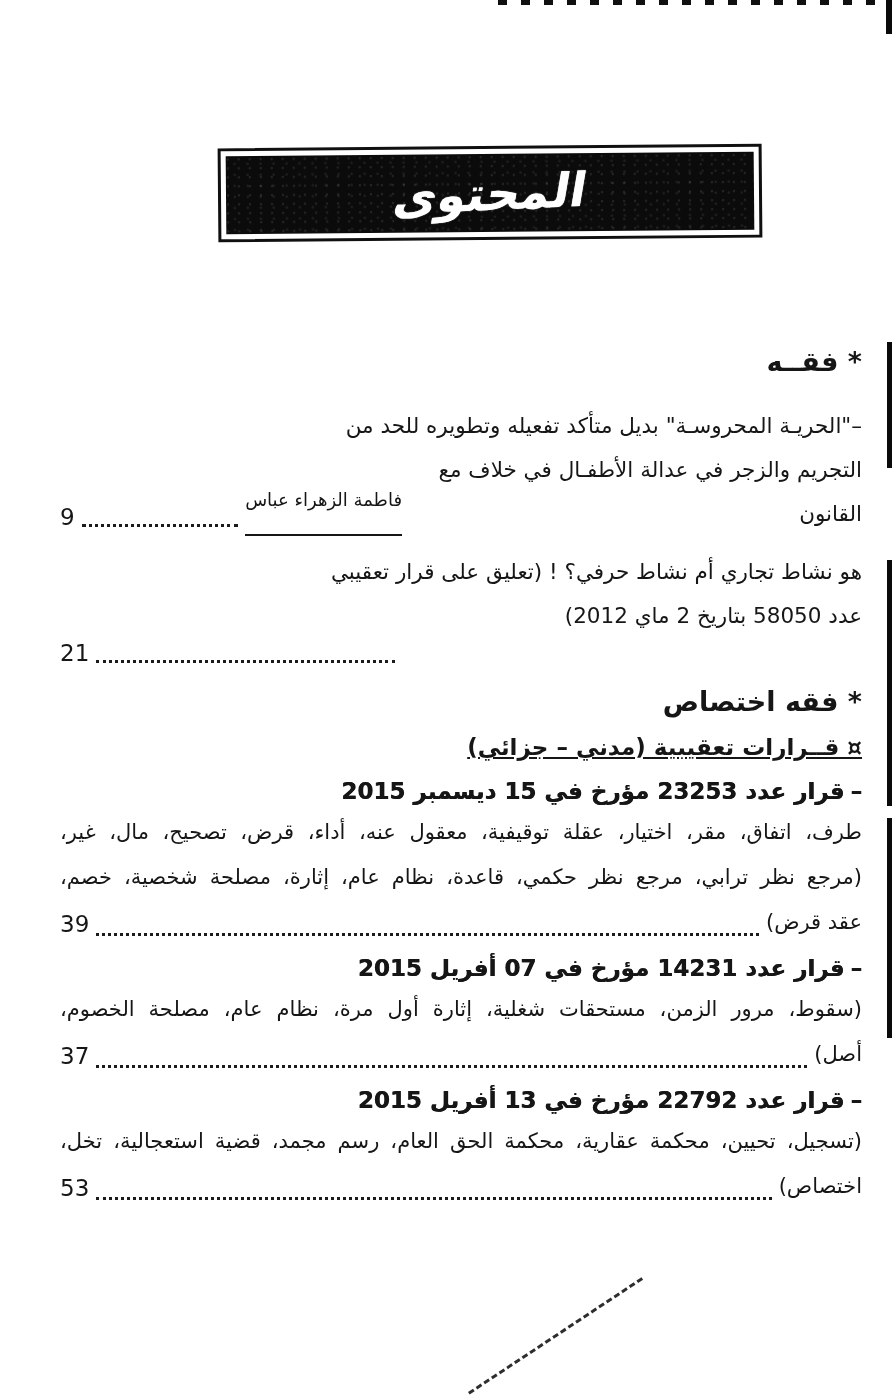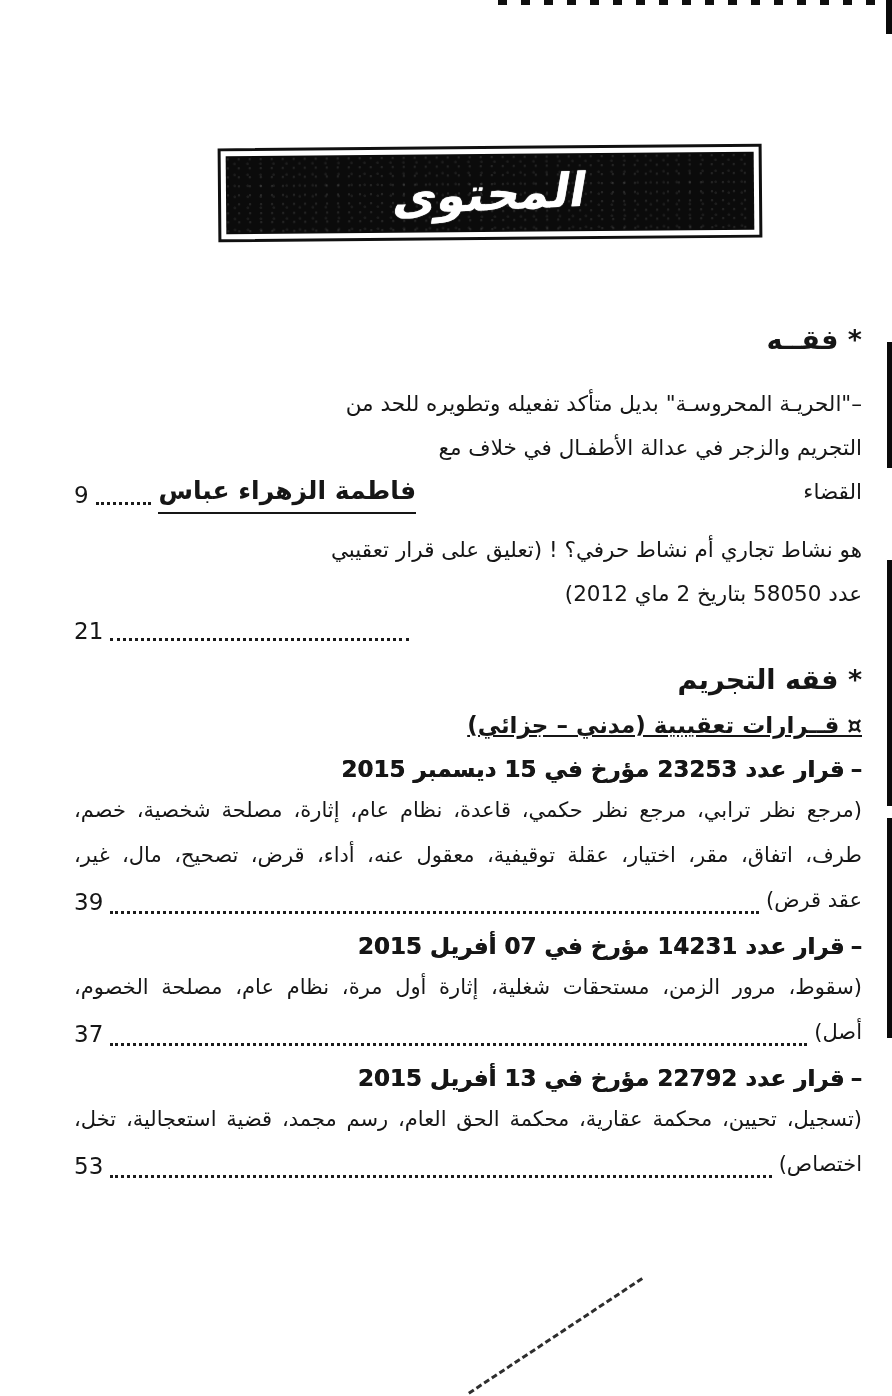--- a/index.html
+++ b/index.html
@@ -35,36 +35,36 @@
       radial-gradient(circle at 18% 35%, rgba(255,255,255,.10) 1px, transparent 1.6px),
       radial-gradient(circle at 67% 70%, rgba(255,255,255,.08) 1px, transparent 1.6px);
     background-size:11px 9px, 13px 11px;
   }
   .banner-title {
     color:#ffffff; font-size:47px; font-weight:bold; letter-spacing:2px;
     transform:skewX(-12deg) rotate(-2deg); text-shadow:0 0 1px #fff;
   }
 
   
-  .content { position:absolute; top:324px; left:60px; right:30px; direction:rtl;margin-left:14px; }
+  .content { position:absolute; top:346px; left:60px; right:30px; direction:rtl; }
   .h1 { font-size:27px; font-weight:bold; line-height:32px; }
   .h1.fiqh  { margin-bottom:26px; }
   .h1.qadha { margin:10px 0 14px; }
   .h2 { font-size:23px; font-weight:bold; line-height:30px; margin-bottom:14px;text-decoration:underline; }
 
   .article { margin-bottom:14px; }
   .line { font-size:21.5px; line-height:44px; text-align:right; }
   .split-row { direction:ltr; display:flex; justify-content:space-between; align-items:flex-end; }
   .split-row .line2 { direction:rtl; width:430px; font-size:21.5px; line-height:44px; text-align:right; }
 
   .author-block {
     direction:rtl; display:flex; align-items:flex-end; width:342px; flex:0 0 auto;
     line-height:40px;
   }
-  .author { font-size:25px; font-weight:bold; border-bottom:2.5px solid #161616; padding-bottom:1px; white-space:nowrap; }
+  .author { font-size:18px; font-weight:normal; border-bottom:2.5px solid #161616; padding-bottom:14px; white-space:nowrap; }
   .dots { flex:1 1 auto; border-bottom:3.2px dotted #1b1b1b; margin:0 7px; transform:translateY(-9px); min-width:40px; }
   .pagenum { font-size:23px; line-height:38px; }
   .author-row { direction:ltr; display:flex; margin-top:-4px; }
 
   .dtitle { font-size:23px; font-weight:bold; line-height:30px; margin:8px 0 4px; padding-left:6px; text-shadow:0.4px 0 currentColor; }
   .dtitle .dash { padding-left:6px; }
   .kw-line { font-size:21px; line-height:45px; text-align:justify; text-align-last:justify; }
   .tail-row { direction:rtl; display:flex; align-items:flex-end; line-height:45px; font-size:21px; }
   .tail-row .pagenum { line-height:42px; }
 </style>
@@ -90,42 +90,42 @@
     <div class="h1 fiqh">* فقــه</div>
 
     <div class="article">
       <div class="line">–"الحريـة المحروسـة" بديل متأكد تفعيله وتطويره للحد من</div>
       <div class="split-row">
         <div class="author-block">
           <span class="author">فاطمة الزهراء عباس</span>
           <span class="dots"></span>
           <span class="pagenum">9</span>
         </div>
-        <div class="line2">التجريم والزجر في عدالة الأطفـال في خلاف مع القضاء</div>
+        <div class="line2">التجريم والزجر في عدالة الأطفـال في خلاف مع القانون</div>
       </div>
     </div>
 
     <div class="article">
       <div class="line">هو نشاط تجاري أم نشاط حرفي؟ ! (تعليق على قرار تعقيبي</div>
       <div class="line">عدد 58050 بتاريخ 2 ماي 2012)</div>
       <div class="author-row">
         <div class="author-block">
           <span class="dots"></span>
           <span class="pagenum">21</span>
         </div>
       </div>
     </div>
 
-    <div class="h1 qadha">* فقه التجريم</div>
+    <div class="h1 qadha">* فقه اختصاص</div>
     <div class="h2">¤ قــرارات تعقيبية (مدني – جزائي)</div>
 
     <div class="decision">
       <div class="dtitle"><span class="dash">–</span><span>قرار عدد 23253 مؤرخ في 15 ديسمبر 2015</span></div>
+      <div class="kw-line">طرف، اتفاق، مقر، اختيار، عقلة توقيفية، معقول عنه، أداء، قرض، تصحيح، مال، غير،</div>
       <div class="kw-line">(مرجع نظر ترابي، مرجع نظر حكمي، قاعدة، نظام عام، إثارة، مصلحة شخصية، خصم،</div>
-      <div class="kw-line">طرف، اتفاق، مقر، اختيار، عقلة توقيفية، معقول عنه، أداء، قرض، تصحيح، مال، غير،</div>
       <div class="tail-row">
         <span class="tail">عقد قرض)</span>
         <span class="dots"></span>
         <span class="pagenum">39</span>
       </div>
     </div>
 
     <div class="decision">
       <div class="dtitle"><span class="dash">–</span><span>قرار عدد 14231 مؤرخ في 07 أفريل 2015</span></div>
       <div class="kw-line">(سقوط، مرور الزمن، مستحقات شغلية، إثارة أول مرة، نظام عام، مصلحة الخصوم،</div>

